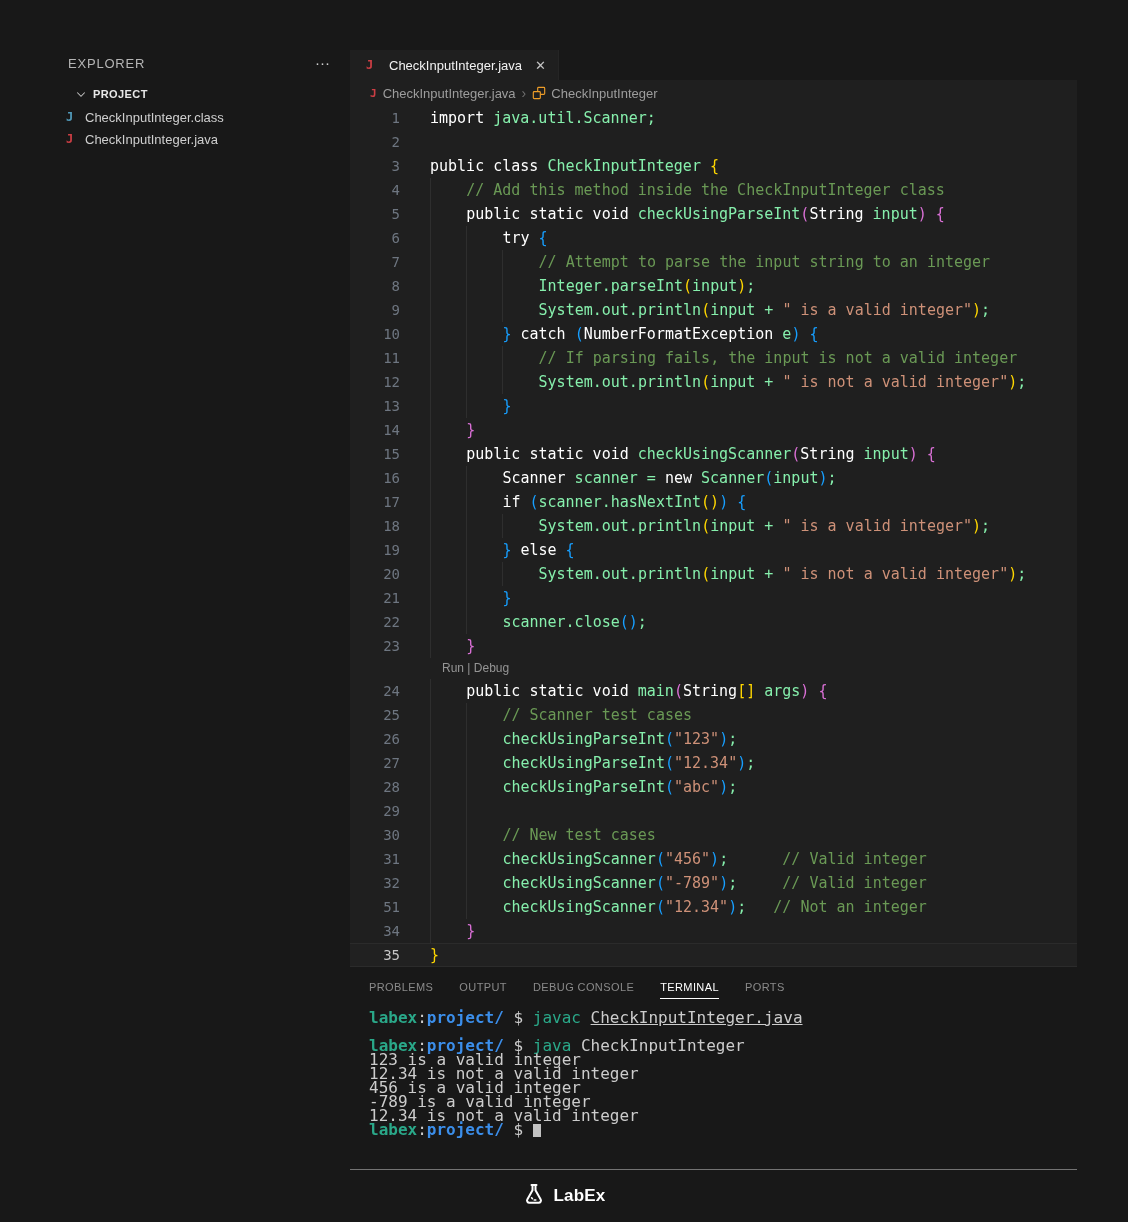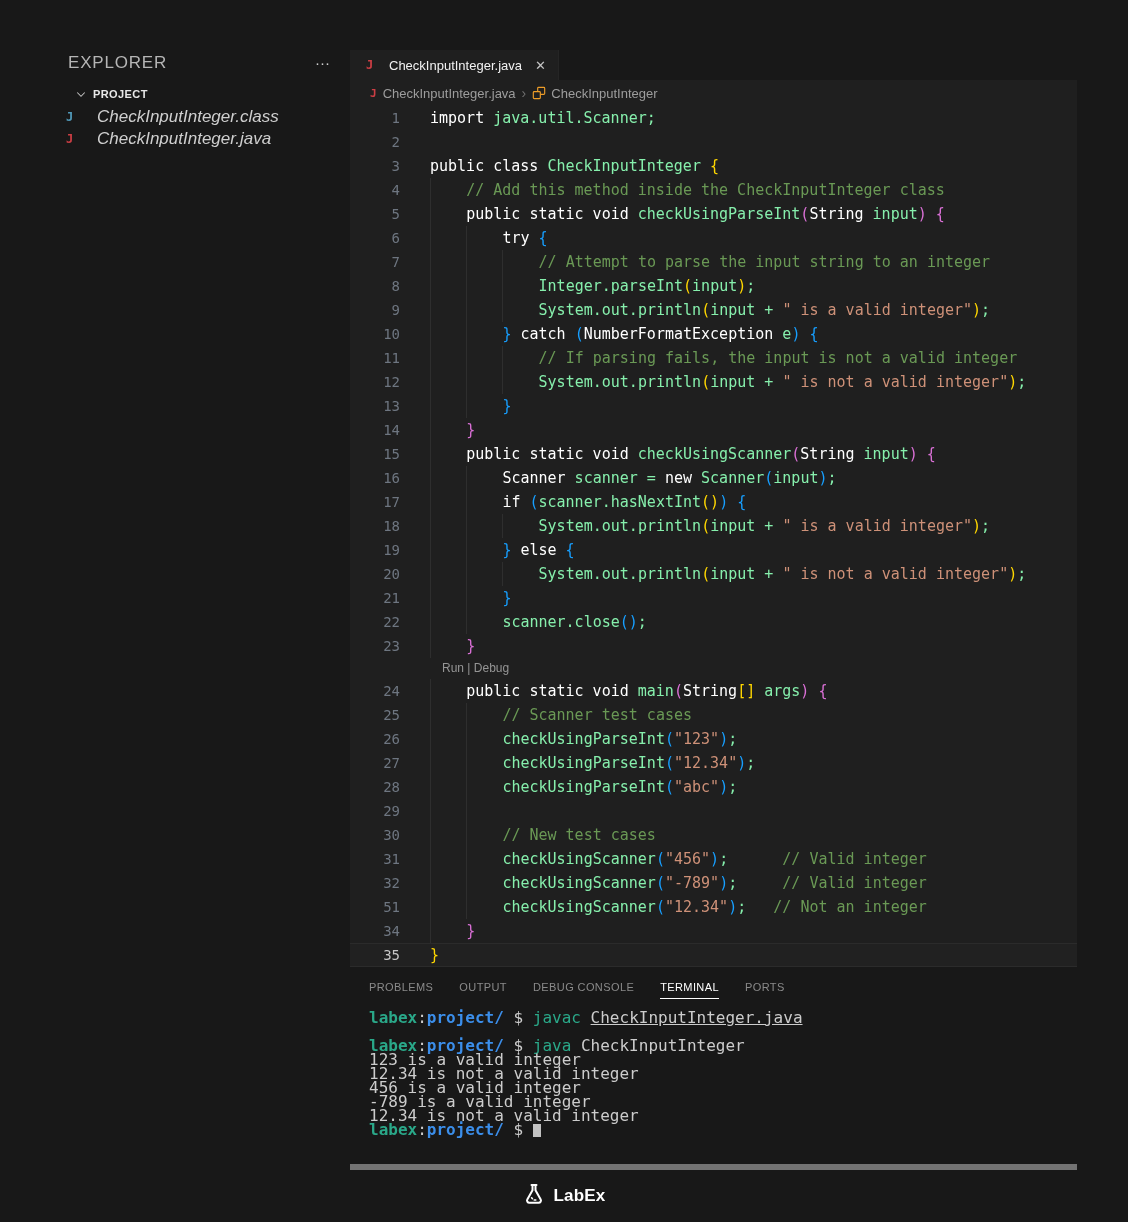--- a/index.html
+++ b/index.html
@@ -3,29 +3,29 @@
 <meta charset="utf-8">
 <style>
   * { margin:0; padding:0; box-sizing:border-box; }
   html,body { background:#181818; }
   body { width:1128px; height:1222px; position:relative; overflow:hidden;
          font-family:"Liberation Sans", sans-serif; }
 
   
   .sidebar { position:absolute; left:0; top:50px; width:350px; height:916px; }
   .sb-header { display:flex; align-items:center; height:26px; padding-left:68px; padding-right:20px; }
-  .sb-title { font-size:17px; letter-spacing:.8px; color:#b5b5b5;text-align:center; }
+  .sb-title { font-size:13px; letter-spacing:.8px; color:#b5b5b5;text-align:center; }
   .sb-more { margin-left:auto; color:#cfcfcf; font-size:15px; line-height:10px; cursor:pointer; }
   .sb-section { display:flex; align-items:center; height:24px; padding-left:75px; margin-top:6px; }
   .sb-chevron { color:#c0c0c0; width:16px; height:16px; display:inline-flex; align-items:center; }
   .sb-section-label { font-size:11px; font-weight:bold; letter-spacing:.4px; color:#e8e8e8; margin-left:2px; }
   .sb-file { display:flex; align-items:center; height:22px; padding-left:66px; cursor:pointer; }
   .file-ico { font-family:"DejaVu Sans Mono",monospace; font-weight:bold; font-size:12px; width:16px; flex:none; }
   .ico-blue { color:#519aba; } .ico-red { color:#cc3e44; }
-  .sb-file-name { font-size:17px; color:#cfcfcf; margin-left:15px;font-style:italic; }
+  .sb-file-name { font-size:13px; color:#cfcfcf; margin-left:3px; }
 
   
   .editor { position:absolute; left:350px; top:50px; width:727px; height:916px; background:#1f1f1f; }
   .tabbar { height:30px; background:#181818; display:flex; }
   .tab { display:flex; align-items:center; gap:7px; background:#1f1f1f; padding:0 12px 0 16px;
          border-right:1px solid #252525; cursor:pointer; }
   .tab-title { font-size:13px; color:#f2f2f2; }
   .tab-close { color:#c5c5c5; font-size:13px; margin-left:6px; cursor:pointer; }
   .breadcrumb { height:26px; display:flex; align-items:center; gap:6px; padding-left:20px;
                 font-size:13px; color:#9d9d9d; }
@@ -43,21 +43,21 @@
   .kw { color:#ffffff; } .pl { color:#86efac; } .cm { color:#6a9955;margin-top:22px; } .st { color:#ce9178; }
   .b1 { color:#ffd700; } .b2 { color:#da70d6; } .b3 { color:#179fff; }
   .code-line.active { background:#212121; box-shadow: inset 0 1px 0 #2b2b2b, inset 0 -1px 0 #2b2b2b; }
   .code-line.active .gutter { color:#c6c6c6; }
   .codelens { height:21px; line-height:21px; padding-left:92px; font-size:12px; color:#959595;
               font-family:"Liberation Sans",sans-serif; }
   .codelens span.link { cursor:pointer; }
 
   
   .panel { position:absolute; left:350px; top:966px; width:727px; height:204px; background:#181818;
-           border-top:1px solid #2b2b2b; border-bottom:6px solid #737373; }
+           border-top:1px solid #2b2b2b; border-bottom:1px solid #737373; }
   .panel-tabs { display:flex; gap:26px; padding:14px 0 0 19px; }
   .ptab { font-size:11px; letter-spacing:.4px; color:#8a8a8a; padding-bottom:5px; cursor:pointer; }
   .ptab.active { color:#ffffff; border-bottom:1px solid #ffffff; }
   .terminal { padding:12px 0 0 19px; font-family:"DejaVu Sans Mono",monospace; font-size:16px;
               line-height:14px; cursor:text; }
   .t-line { white-space:pre; min-height:14px; }
   .pg { color:#2aa889; font-weight:bold; } .pb { color:#3b8eea; font-weight:bold; }
   .pw { color:#cccccc; } .pc { color:#2aa889; }
   .lnk { color:#cccccc; text-decoration:underline; }
   .cur { display:inline-block; width:8px; height:13px; background:#c2c2c2; vertical-align:middle; }

